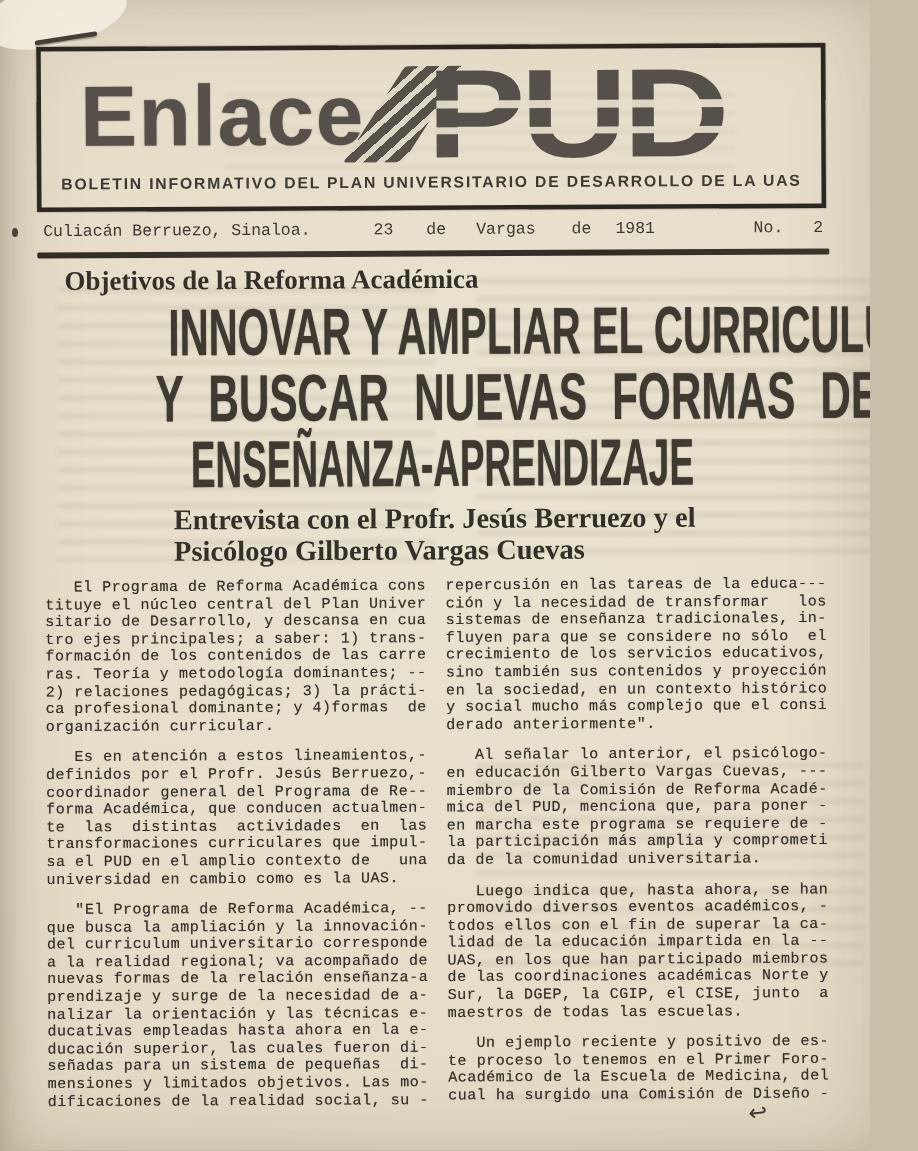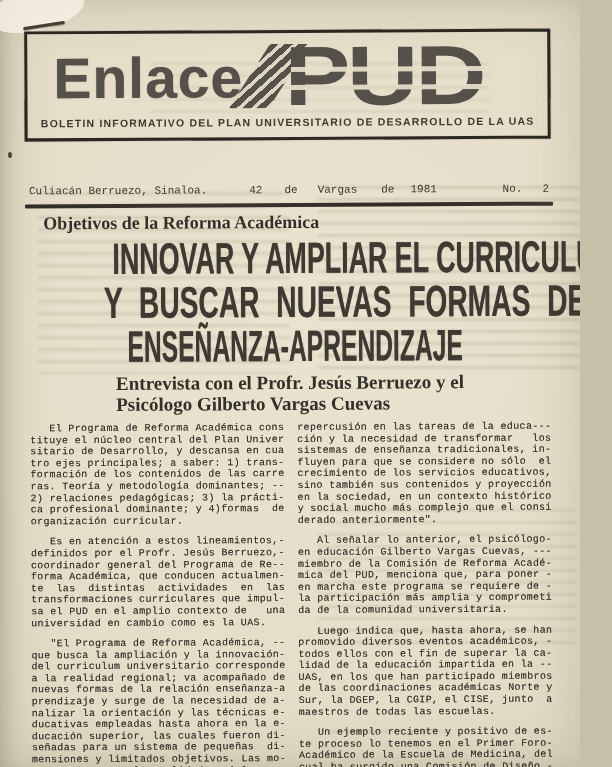--- a/index.html
+++ b/index.html
@@ -60,21 +60,21 @@
   
   .dateline{
     display:flex;align-items:baseline;padding:0 30px;margin-top:8px;
     font-family:"Liberation Mono",monospace;font-size:11px;color:#3b382f;
   }
   .dl-day{margin-left:42px;}
   .dl-de1{margin-left:22px;}
   .dl-month{margin-left:20px;}
   .dl-de2{margin-left:24px;}
   .dl-year{margin-left:16px;}
-  .dl-no{margin-left:auto;margin-top:36px;}
+  .dl-no{margin-left:auto;}
   .dl-num{margin-left:20px;}
 
   .rule-thick{margin:7px 26px 0;height:4px;background:linear-gradient(to right,#2f2c26,#3b372f 30%,#2f2c26 70%,#3b372f);border-radius:1px;}
 
   
   .kicker{
     margin:3px 0 0 44px;font-family:"Liberation Serif",serif;font-weight:700;
     font-size:18px;line-height:25px;color:#33302a;
   }
   .headline{margin-top:1px;}
@@ -130,21 +130,21 @@
         <span class="pud-logo">
           <span class="pud-diagonal"></span>
           <span class="pud-letters">PUD</span>
         </span>
       </div>
       <div class="masthead-subtitle">BOLETIN INFORMATIVO DEL PLAN UNIVERSITARIO DE DESARROLLO DE LA UAS</div>
     </div>
 
     <div class="dateline">
       <span>Culiacán Berruezo, Sinaloa.</span>
-      <span class="dl-day">42</span>
+      <span class="dl-day">23</span>
       <span class="dl-de1">de</span>
       <span class="dl-month">Vargas</span>
       <span class="dl-de2">de</span>
       <span class="dl-year">1981</span>
       <span class="dl-no">No.</span>
       <span class="dl-num">2</span>
     </div>
 
     <div class="rule-thick"></div>
 

